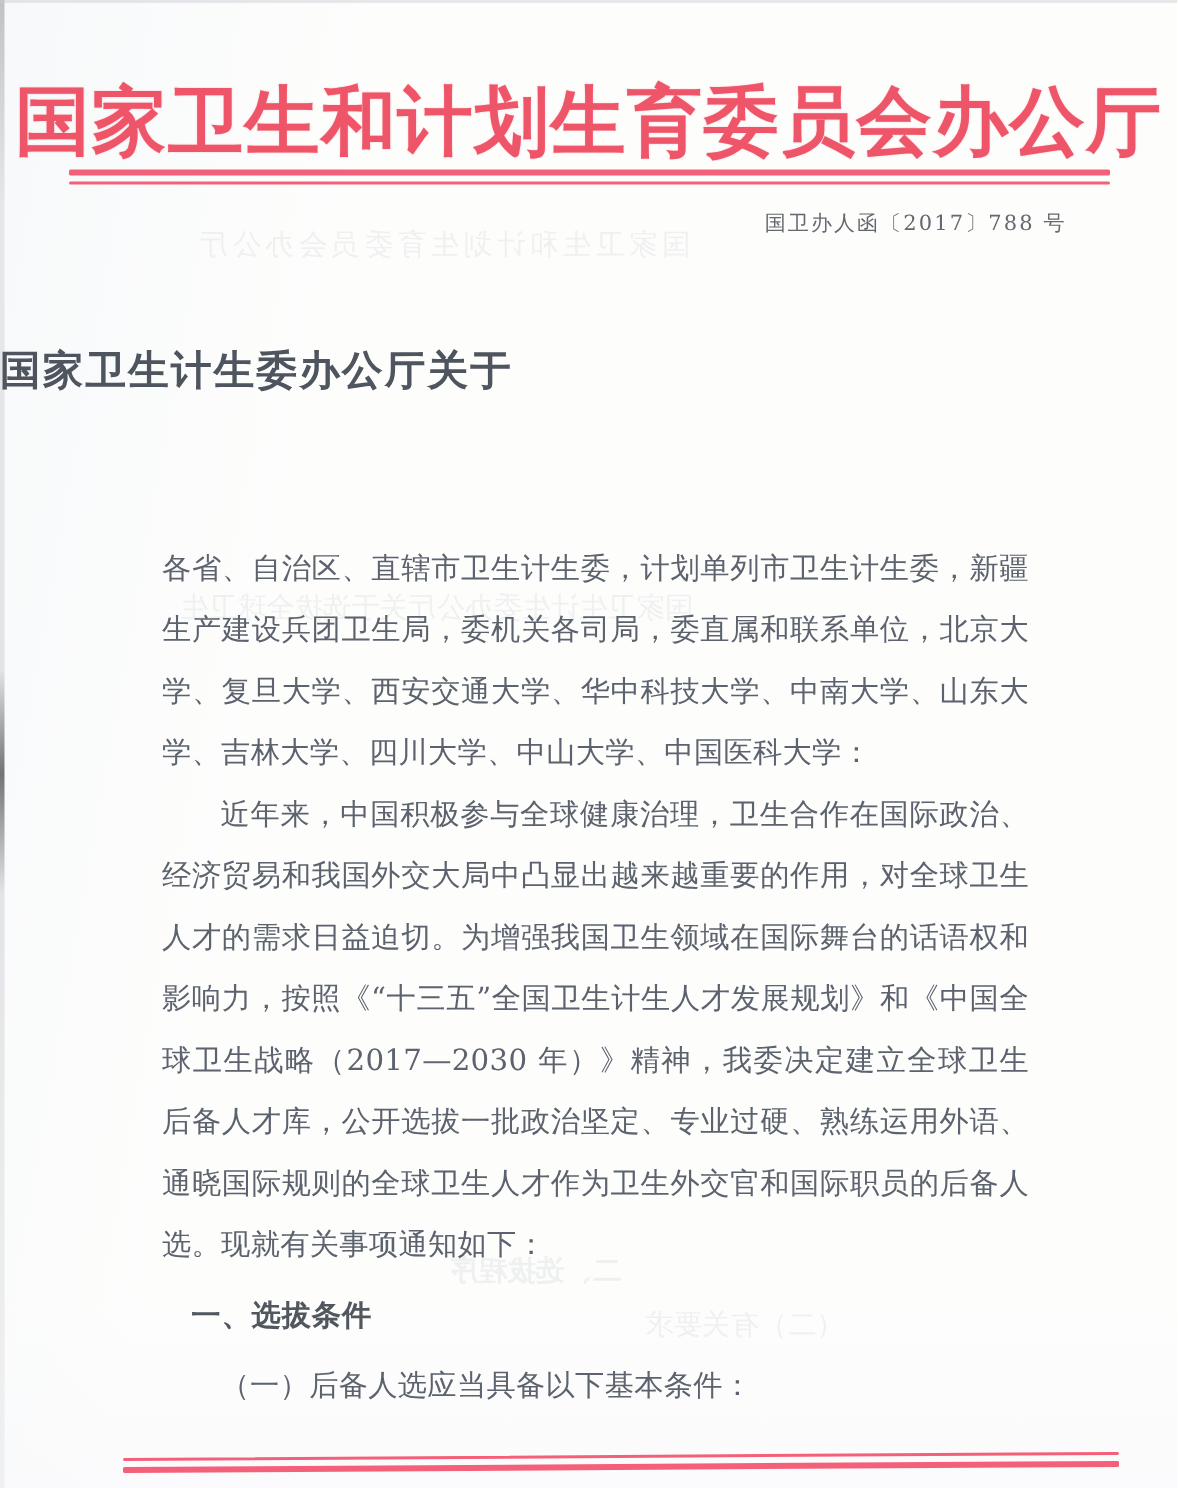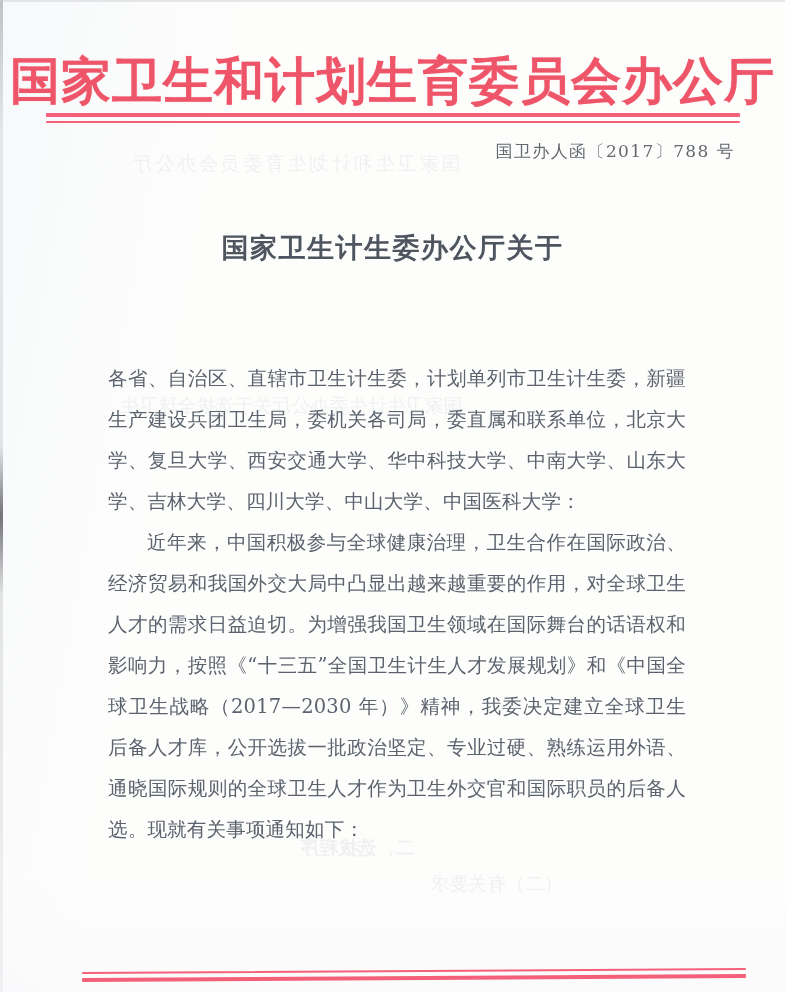--- a/index.html
+++ b/index.html
@@ -86,36 +86,35 @@
   .rule-gap { height: 4px; }
   .rule-thin {
     height: 2px;
     background: #f4607a;
     border-radius: 1px;
   }
 
   
   .doc-number {
     position: absolute;
-    right: 50px;
+    right: 74px;
     top: 140px;
     font-family: "DejaVu Serif", "Liberation Serif", serif;
-    font-size: 17px;
+    font-size: 14px;
     letter-spacing: 1.4px;
     color: #64696f;
     white-space: nowrap;
   }
 
   
   .doc-title {
     position: absolute;
     left: 0;
     top: 224px;
     width: 785px;
-    text-align: center;
     font-family: "DejaVu Serif", "Liberation Serif", serif;
     font-weight: bold;
     font-size: 27px;
     line-height: 47px;
     letter-spacing: 1.5px;
     color: #4e555f;
   }
   .doc-title-line { display: block; white-space: nowrap; }
 
   
@@ -192,21 +191,23 @@
   <div class="doc-number">国卫办人函〔2017〕788 号</div>
 
   <div class="doc-title">
     <span class="doc-title-line">国家卫生计生委办公厅关于</span>
   </div>
 
   <div class="body-block">
     <p class="para">各省、自治区、直辖市卫生计生委，计划单列市卫生计生委，新疆生产建设兵团卫生局，委机关各司局，委直属和联系单位，北京大学、复旦大学、西安交通大学、华中科技大学、中南大学、山东大学、吉林大学、四川大学、中山大学、中国医科大学：</p>
     <p class="para indent">近年来，中国积极参与全球健康治理，卫生合作在国际政治、经济贸易和我国外交大局中凸显出越来越重要的作用，对全球卫生人才的需求日益迫切。为增强我国卫生领域在国际舞台的话语权和影响力，按照《“十三五”全国卫生计生人才发展规划》和《中国全球卫生战略（2017—2030 年）》精神，我委决定建立全球卫生后备人才库，公开选拔一批政治坚定、专业过硬、熟练运用外语、通晓国际规则的全球卫生人才作为卫生外交官和国际职员的后备人选。现就有关事项通知如下：</p>
     <div class="spacer-line"></div>
+    <p class="heading-sub">一、选拔条件</p>
     <div class="spacer-line"></div>
+    <p class="para indent">（一）后备人选应当具备以下基本条件：</p>
     <div class="spacer-line"></div>
   </div>
 
   <div class="red-rule-bottom">
     <div class="rule-thin"></div>
     <div class="rule-gap"></div>
     <div class="rule-thick"></div>
   </div>
 
 </div>

